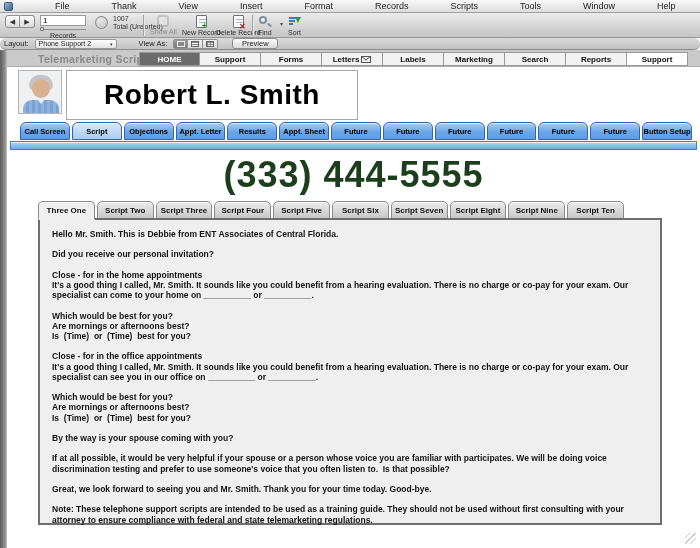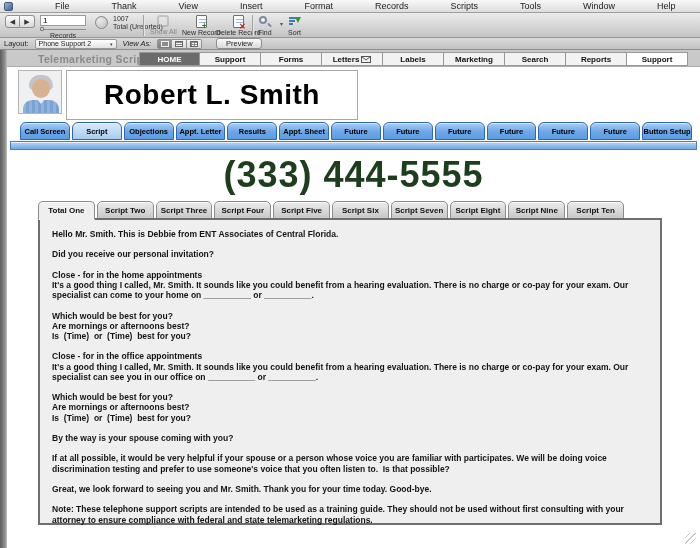--- a/index.html
+++ b/index.html
@@ -45,21 +45,21 @@
   .find-arrow { font-size:6px; color:#555; }
   .ic-sort { width:13px; height:13px; position:relative; }
   .ic-sort .b1,.ic-sort .b2,.ic-sort .b3 { position:absolute; left:1px; height:2px; background:#3a7bbf; }
   .ic-sort .b1 { top:2px; width:9px; } .ic-sort .b2 { top:5px; width:6px; } .ic-sort .b3 { top:8px; width:4px; }
   .ic-sort .arr { position:absolute; right:0; top:2px; width:0; height:0;
     border-left:3px solid transparent; border-right:3px solid transparent; border-top:6px solid #2e9a2e; }
 
   
   .layoutbar { position:absolute; left:0; top:38px; width:700px; height:12px;
     background:linear-gradient(#dadada,#c2c2c2); border-bottom:1px solid #8d8d8d;
-    display:flex; align-items:center; gap:6px; padding-left:4px; font-size:7.5px; color:#222; }
+    display:flex; align-items:center; gap:6px; padding-left:4px; font-size:7.5px; color:#222;border-radius:6px; }
   .lay-dd { width:82px; height:10px; background:linear-gradient(#fefefe,#e2e2e2);
     border:1px solid #979797; border-radius:2px; display:flex; align-items:center;
     justify-content:space-between; padding:0 3px; font-size:7px; }
   .lay-dd .arr { font-size:5px; color:#444; }
   .seg { display:flex; }
   .seg-btn { width:15px; height:10px; border:1px solid #8f8f8f; border-left:none;
     background:linear-gradient(#f2f2f2,#d8d8d8); display:flex; align-items:center; justify-content:center; }
   .seg-btn:first-child { border-left:1px solid #8f8f8f; border-radius:2px 0 0 2px; }
   .seg-btn:last-child { border-radius:0 2px 2px 0; }
   .seg-btn.active { background:linear-gradient(#9a9a9a,#7d7d7d); }
@@ -202,21 +202,21 @@
     <div class="tb-label">Sort</div>
   </div>
 </div>
 
 <div class="layoutbar">
   <span>Layout:</span>
   <div class="lay-dd">
     <span>Phone Support 2</span>
     <span class="arr">▾</span>
   </div>
-  <span style="font-style:italic;">View As:</span>
+  <span style="margin-left:16px;">View As:</span>
   <div class="seg">
     <div class="seg-btn active">
         <div class="seg-glyph"></div>
       </div>
     <div class="seg-btn">
         <div class="seg-glyph list"></div>
       </div>
     <div class="seg-btn">
         <div class="seg-glyph table"></div>
       </div>
@@ -270,21 +270,21 @@
     <div class="btab">Future</div>
     <div class="btab">Future</div>
     <div class="btab">Future</div>
     <div class="btab">Button Setup</div>
   </div>
   <div class="bluestrip"></div>
 
   <div class="phone">(333) 444-5555</div>
 
   <div class="stabs">
-    <div class="stab active">Total One</div>
+    <div class="stab active">Three One</div>
     <div class="stab">Script Two</div>
     <div class="stab">Script Three</div>
     <div class="stab">Script Four</div>
     <div class="stab">Script Five</div>
     <div class="stab">Script Six</div>
     <div class="stab">Script Seven</div>
     <div class="stab">Script Eight</div>
     <div class="stab">Script Nine</div>
     <div class="stab">Script Ten</div>
   </div>

